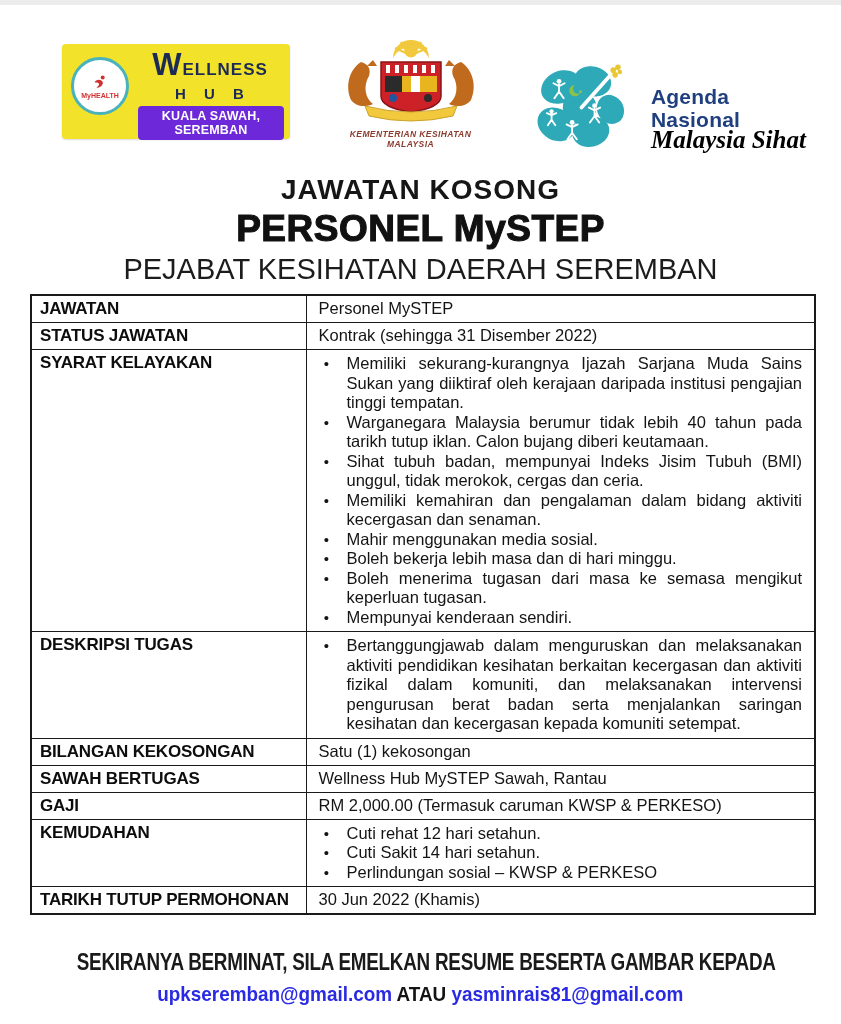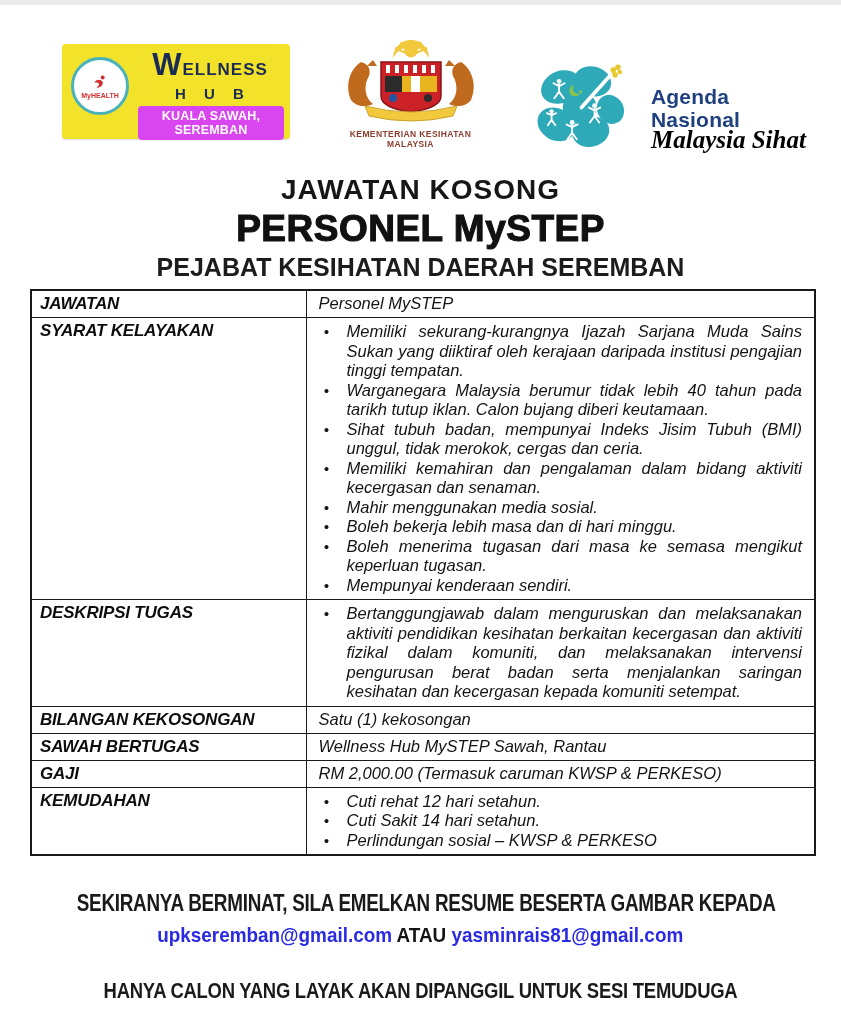--- a/index.html
+++ b/index.html
@@ -29,43 +29,42 @@
   }
   .wh-circle svg { width: 18px; height: 18px; }
   .wh-circle-text { font-size: 7px; font-weight: bold; color: #d03030; letter-spacing: 0; line-height: 7px; }
   .wh-text { position: absolute; left: 74px; top: 6px; width: 148px; text-align: center; }
   .wh-name { color: #1c2b56; font-weight: bold; font-size: 17px; letter-spacing: 1px; line-height: 30px; }
   .wh-name::first-letter { font-size: 31px; }
   .wh-hub { display: inline-block; color: #1c2b56; font-weight: bold; font-size: 15px; letter-spacing: 7px;
             border-bottom: 6px solid #c2410c; padding: 0 4px 18px 10px; line-height: 16px; }
   .wh-banner {
     position: absolute; left: 76px; top: 62px; width: 146px;
-    background: #d946ef; color: #fff; font-weight: bold; font-size: 12.5px;
+    background: #6d28d9; color: #fff; font-weight: bold; font-size: 12.5px;
     text-align: center; border-radius: 4px; padding: 3px 0; letter-spacing: .2px;
   }
-  .moh-logo { width: 170px; margin-top: -6px; text-align: center; }
+  .moh-logo { width: 170px; margin-top: -6px; text-align: center; font-style: italic; }
   .moh-caption { font-size: 8.5px; font-weight: bold; color: #8a3c2e; letter-spacing: .4px; margin-top: 1px; }
   .agenda-logo { display: flex; align-items: center; width: 282px; margin-top: 6px; gap: 17px; }
   .agenda-text { margin-top: 34px; margin-left: 2px; line-height: 23px; }
   .agenda-l1 { color: #1f3f7f; font-weight: bold; font-size: 21px; letter-spacing: .2px; }
   .agenda-l2 { color: #000000; font-size: 25px; font-weight: bold; font-style: italic;
                font-family: "Liberation Serif", serif; margin-top: -3px; }
 
   
   .titles { text-align: center; margin-top: 22px; line-height: 1.15; }
   .t1 { font-size: 28px; font-weight: bold; letter-spacing: 1px; color: #161616; }
   .t2 { font-size: 37px; font-weight: bold; color: #111; -webkit-text-stroke: 1.1px #111; letter-spacing: .5px; margin-top: 2px; }
-  .t3 { font-size: 25px; font-weight: bold; color: #1c1c1c; margin-top: 2px; }
+  .t3 { font-size: 29px; font-weight: normal; color: #1c1c1c; margin-top: 2px; }
 
   
   table.job-table {
     border-collapse: collapse; table-layout: fixed;
     width: 786px; margin: 8px 0 0 30px;
     border: 2.5px solid #1a1a1a;
-    font-style: italic;
   }
   table.job-table td { border: 1.5px solid #1a1a1a; vertical-align: top; }
   td.label-cell {
     width: 275px; font-weight: bold; font-size: 17px; letter-spacing: -0.2px;
     padding: 3px 6px 3px 8px; color: #0d0d0d;
   }
   td.value-cell { font-size: 16.5px; line-height: 19.5px; padding: 3px 10px 3px 12px; color: #141414; }
   td.value-cell.has-bullets { padding: 4px 8px 4px 0; }
   .bullet { display: flex; }
   .bullet .dot { width: 40px; min-width: 40px; text-align: center; font-size: 15px; line-height: 19.5px; }
@@ -199,20 +198,24 @@
   <div class="t3">PEJABAT KESIHATAN DAERAH SEREMBAN</div>
 </div>
 
 <table class="job-table">
   <tbody id="job-table-body">
       <tr>
         <td class="label-cell">JAWATAN</td>
         <td class="value-cell">Personel MySTEP</td>
       </tr>
       <tr>
+        <td class="label-cell">STATUS JAWATAN</td>
+        <td class="value-cell">Kontrak (sehingga 31 Disember 2022)</td>
+      </tr>
+      <tr>
         <td class="label-cell">SYARAT KELAYAKAN</td>
         <td class="value-cell has-bullets">
           <div class="bullet">
             <span class="dot">•</span>
             <span class="txt">Memiliki sekurang-kurangnya Ijazah Sarjana Muda Sains Sukan yang diiktiraf oleh kerajaan daripada institusi pengajian tinggi tempatan.</span>
           </div>
           <div class="bullet">
             <span class="dot">•</span>
             <span class="txt">Warganegara Malaysia berumur tidak lebih 40 tahun pada tarikh tutup iklan. Calon bujang diberi keutamaan.</span>
           </div>
@@ -272,20 +275,24 @@
           </div>
           <div class="bullet">
             <span class="dot">•</span>
             <span class="txt">Cuti Sakit 14 hari setahun.</span>
           </div>
           <div class="bullet">
             <span class="dot">•</span>
             <span class="txt">Perlindungan sosial – KWSP &amp; PERKESO</span>
           </div>
         </td>
+      </tr>
+      <tr>
+        <td class="label-cell">TARIKH TUTUP PERMOHONAN</td>
+        <td class="value-cell">30 Jun 2022 (Khamis)</td>
       </tr>
     </tbody>
 </table>
 
 <div class="footer">
   <div class="f-line f1">
     <span class="condensed">SEKIRANYA BERMINAT, SILA EMELKAN RESUME BESERTA GAMBAR KEPADA</span>
   </div>
   <div class="f-line f2">
     <span class="condensed">

